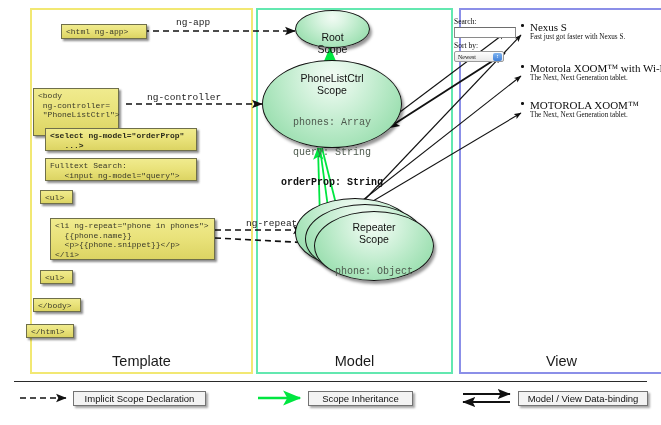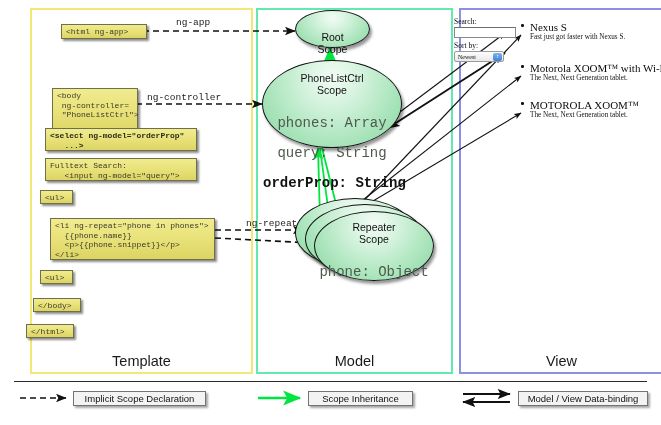--- a/index.html
+++ b/index.html
@@ -71,21 +71,21 @@
     color: #111111;
   }
   .scope-title {
     font-family: "Liberation Sans", sans-serif;
     font-size: 10.5px;
     line-height: 12px;
     color: #111;
   }
   .scope-props {
     font-family: "Liberation Mono", monospace;
-    font-size: 14px;
+    font-size: 10px;
     line-height: 10px;
     color: #4e5a4e;
     margin-top: 2px;
     white-space: pre;
   }
   .scope-props .hl { font-weight: bold; color: #111; }
 
   
   .view-label {
     position: absolute;
@@ -268,21 +268,21 @@
       <line x1="510" y1="402" x2="463" y2="402" stroke="#111111" stroke-width="2" marker-end="url(#ah-black)"></line>
     </g>
   </svg>
 
   <div class="edge-label" style="left:176px; top:17px;">ng-app</div>
   <div class="edge-label" style="left:147px; top:92px;">ng-controller</div>
   <div class="edge-label" style="left:246px; top:218px;">ng-repeat</div>
 
   <div class="codebox" style="left:27px; top:24px; width:86px; height:15px;margin-left:34px;">&lt;html ng-app&gt;</div>
 
-  <div class="codebox" style="left:52px; top:88px; width:86px; height:48px;">&lt;body
+  <div class="codebox" style="left:33px; top:88px; width:86px; height:48px;">&lt;body
  ng-controller=
  "PhoneListCtrl"&gt;</div>
 
   <div class="codebox bold" style="left:45px; top:128px; width:152px; height:23px;">&lt;select ng-model="orderProp"
    ...&gt;</div>
 
   <div class="codebox" style="left:45px; top:158px; width:152px; height:23px;">Fulltext Search:
    &lt;input ng-model="query"&gt;</div>
 
   <div class="codebox" style="left:40px; top:190px; width:33px; height:14px;">&lt;ul&gt;</div>

